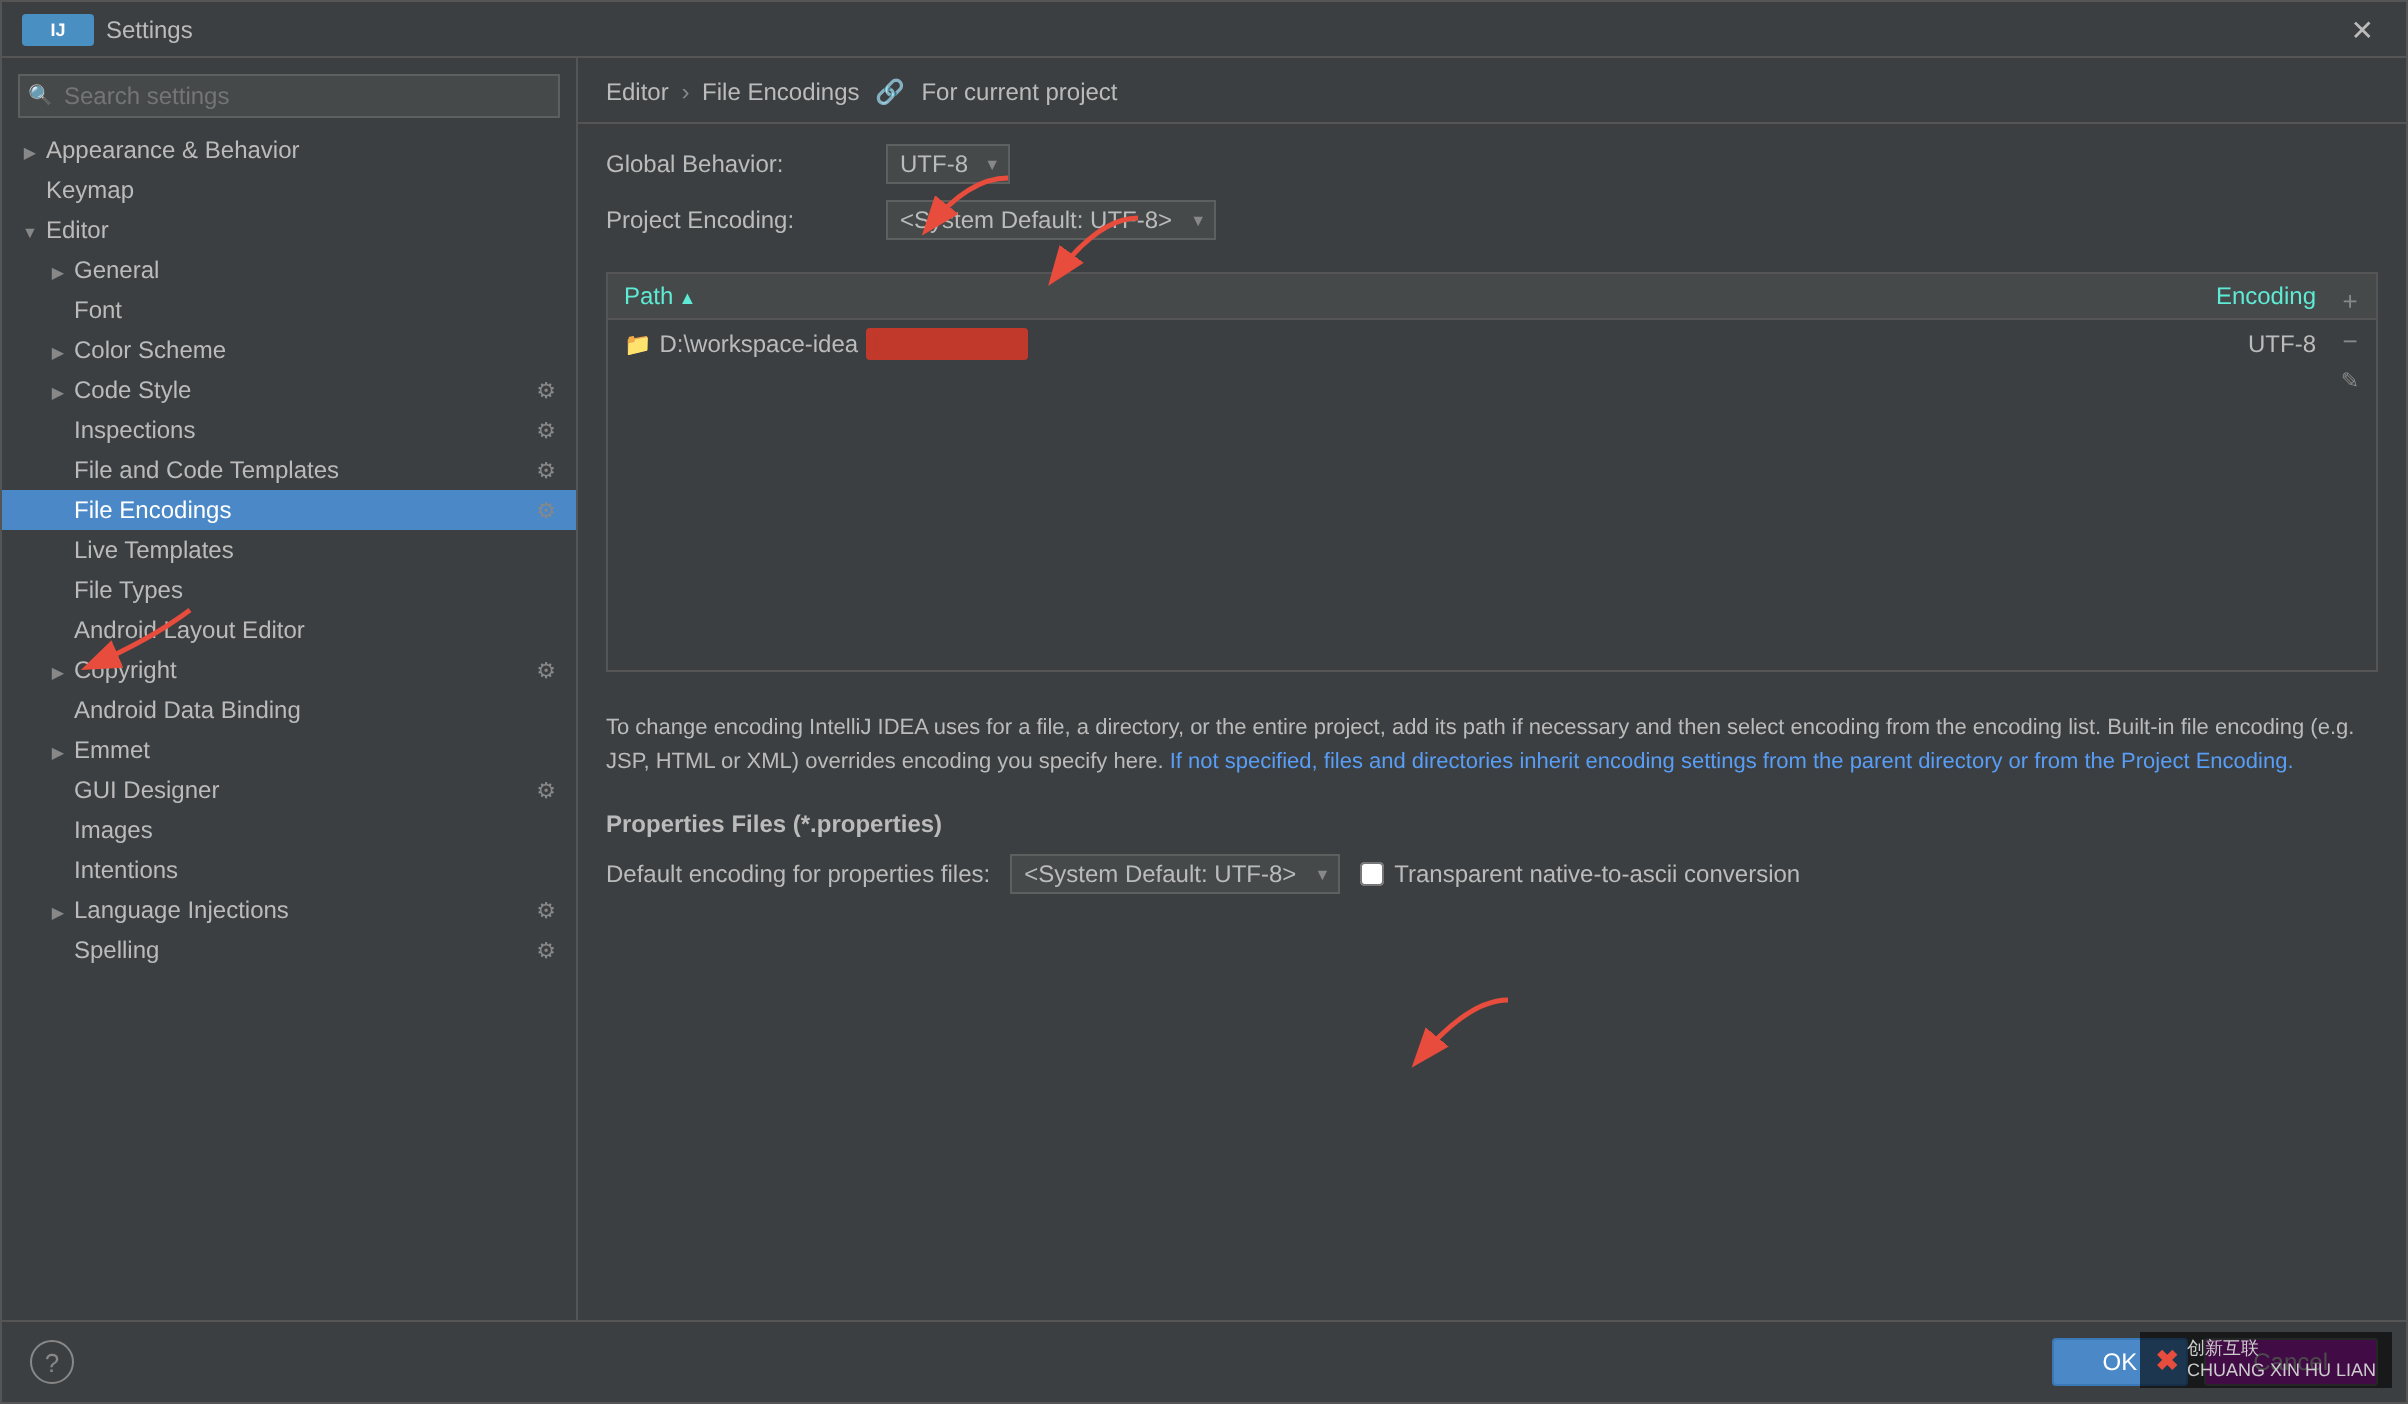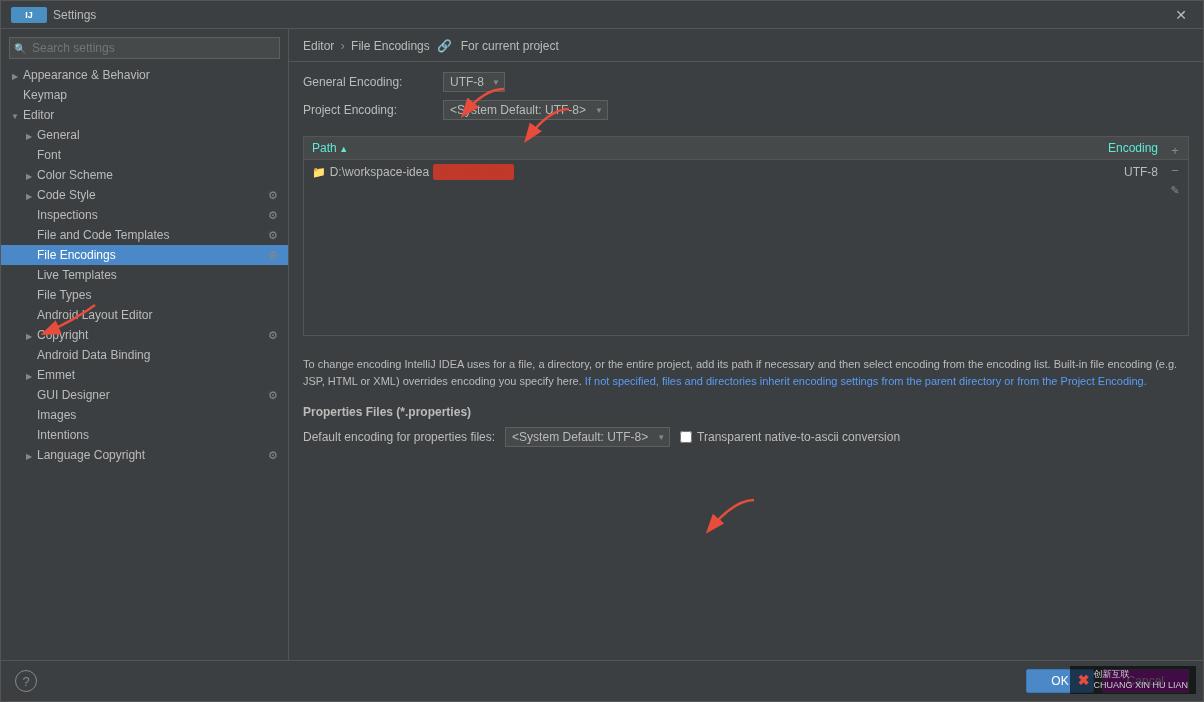--- a/index.html
+++ b/index.html
@@ -570,24 +570,29 @@
           <span class="tree-item-text">Images</span>
         </div>
 
         <div class="tree-item indent-2">
           <span class="arrow none"></span>
           <span class="tree-item-text">Intentions</span>
         </div>
 
         <div class="tree-item indent-2">
           <span class="arrow collapsed"></span>
-          <span class="tree-item-text">Language Copyright</span>
+          <span class="tree-item-text">Language Injections</span>
           <span class="badge badge-settings"></span>
         </div>
 
+        <div class="tree-item indent-2">
+          <span class="arrow none"></span>
+          <span class="tree-item-text">Spelling</span>
+          <span class="badge badge-settings"></span>
+        </div>
       </div>
     </div>
 
     <div class="right-panel" style="position:relative;">
 
       <svg style="position:absolute;top:50px;left:155px;z-index:10;pointer-events:none;" width="70" height="50" viewBox="0 0 70 50">
         <defs>
           <marker id="arr1" markerWidth="8" markerHeight="8" refX="6" refY="3" orient="auto">
             <path d="M0,0 L0,6 L8,3 z" fill="#e74c3c"></path>
           </marker>
@@ -619,21 +624,21 @@
           <span class="sep">›</span>
           <span>File Encodings</span>
         </span>
         <span style="color:#888;margin:0 4px;">🔗</span>
         <span class="breadcrumb link">For current project</span>
       </div>
 
       <div class="panel-body">
 
         <div class="encoding-row">
-          <span class="encoding-label">General Encoding:</span>
+          <span class="encoding-label">Global Behavior:</span>
           <div class="select-wrapper">
             <select class="select-box">
               <option>UTF-8</option>
             </select>
           </div>
         </div>
 
         <div class="encoding-row">
           <span class="encoding-label">Project Encoding:</span>
           <div class="select-wrapper">

